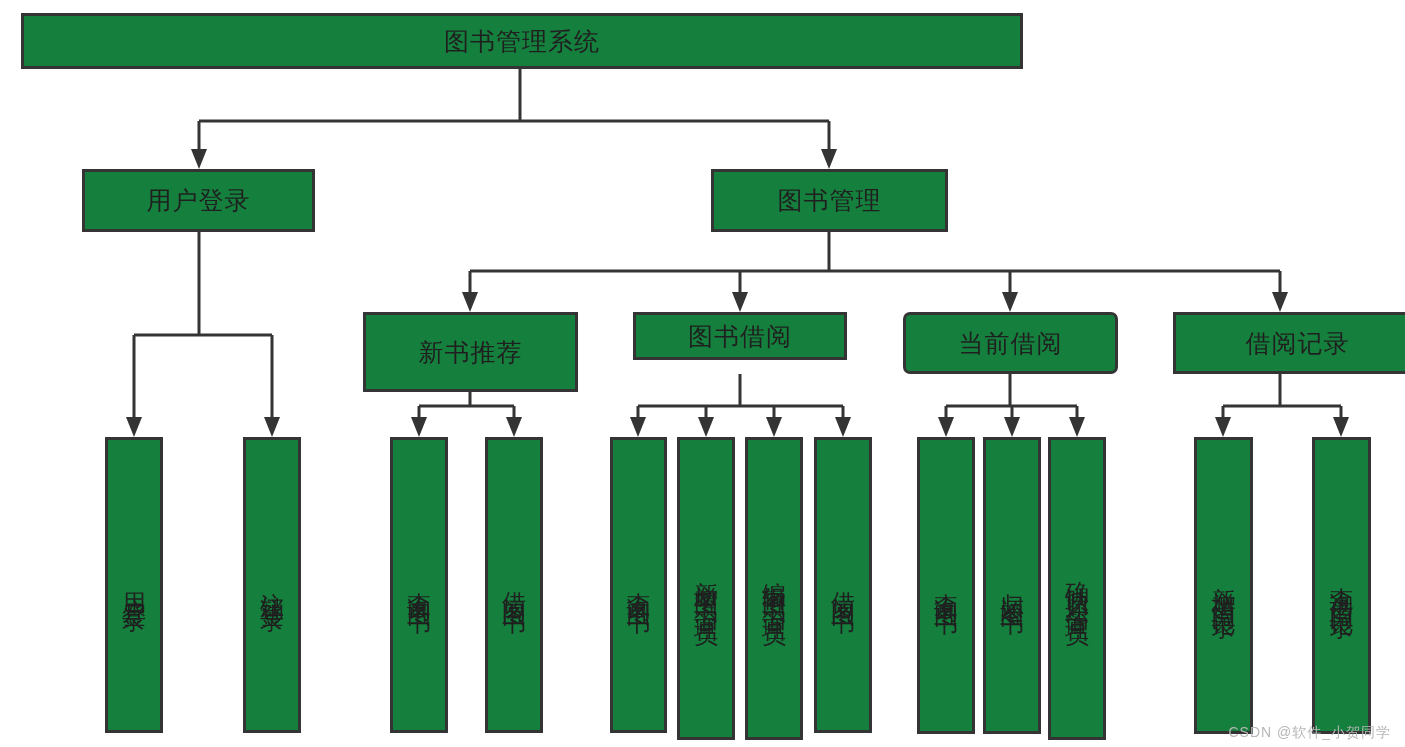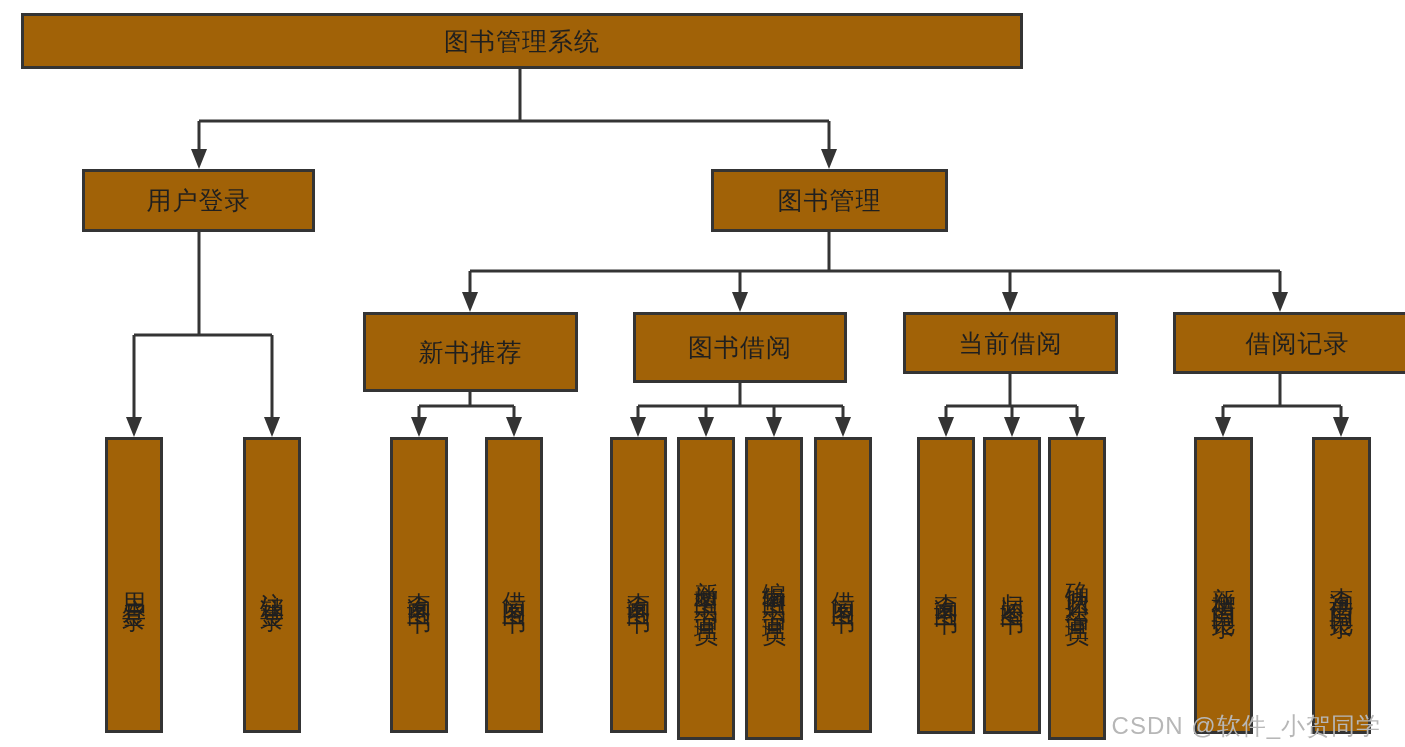--- a/index.html
+++ b/index.html
@@ -3,33 +3,33 @@
 <meta charset="utf-8">
 <style>
   html,body { margin:0; padding:0; background:#ffffff; }
   body { font-family:"Liberation Sans", sans-serif; }
   #canvas {
     position:relative; width:1405px; height:747px; background:#ffffff; overflow:hidden;
   }
   #connectors { position:absolute; left:0; top:0; }
   .box {
     position:absolute; box-sizing:border-box;
-    border:3px solid #343434; background:#a16207;
+    border:3px solid #343434; background:#15803d;
     display:flex; align-items:center; justify-content:center;
     color:#1f1f1f;
     text-align:right;
   }
   .hbox .lbl { font-size:25px; letter-spacing:1px; white-space:nowrap; }
   .vbox .lbl {
     writing-mode:vertical-rl; text-orientation:mixed;
     font-size:24px; line-height:1; letter-spacing:6px; white-space:nowrap;
   }
   .watermark {
-    position:absolute; right:24px; bottom:5px;
-    color:#b7b7b7; font-size:24px; letter-spacing:1px; white-space:nowrap;
+    position:absolute; right:14px; bottom:5px;
+    color:#b7b7b7; font-size:14px; letter-spacing:1px; white-space:nowrap;
   }
 </style>
 </head>
 <body>
 
 <div id="canvas">
 
   <svg id="connectors" width="1405" height="747" viewBox="0 0 1405 747">
     <g stroke="#343434" stroke-width="3" fill="none">
 
@@ -77,24 +77,24 @@
   <div class="box hbox" style="left:82px; top:169px; width:233px; height:63px;">
     <span class="lbl">用户登录</span>
   </div>
   <div class="box hbox" style="left:711px; top:169px; width:237px; height:63px;">
     <span class="lbl">图书管理</span>
   </div>
 
   <div class="box hbox" style="left:363px; top:312px; width:215px; height:80px;">
     <span class="lbl">新书推荐</span>
   </div>
-  <div class="box hbox" style="left:633px; top:312px; width:214px; height:71px;">
+  <div class="box hbox" style="left:633px; top:312px; width:214px; height:48px;">
     <span class="lbl">图书借阅</span>
   </div>
-  <div class="box hbox" style="left:903px; top:312px; width:215px; height:62px;">
+  <div class="box hbox" style="left:903px; top:312px; width:215px; height:62px;border-radius:7px;">
     <span class="lbl">当前借阅</span>
   </div>
   <div class="box hbox" style="left:1173px; top:312px; width:249px; height:62px;">
     <span class="lbl">借阅记录</span>
   </div>
 
   <div class="box vbox" style="left:105px; top:437px; width:58px; height:296px;">
     <span class="lbl">用户登录</span>
   </div>
   <div class="box vbox" style="left:243px; top:437px; width:58px; height:296px;">

